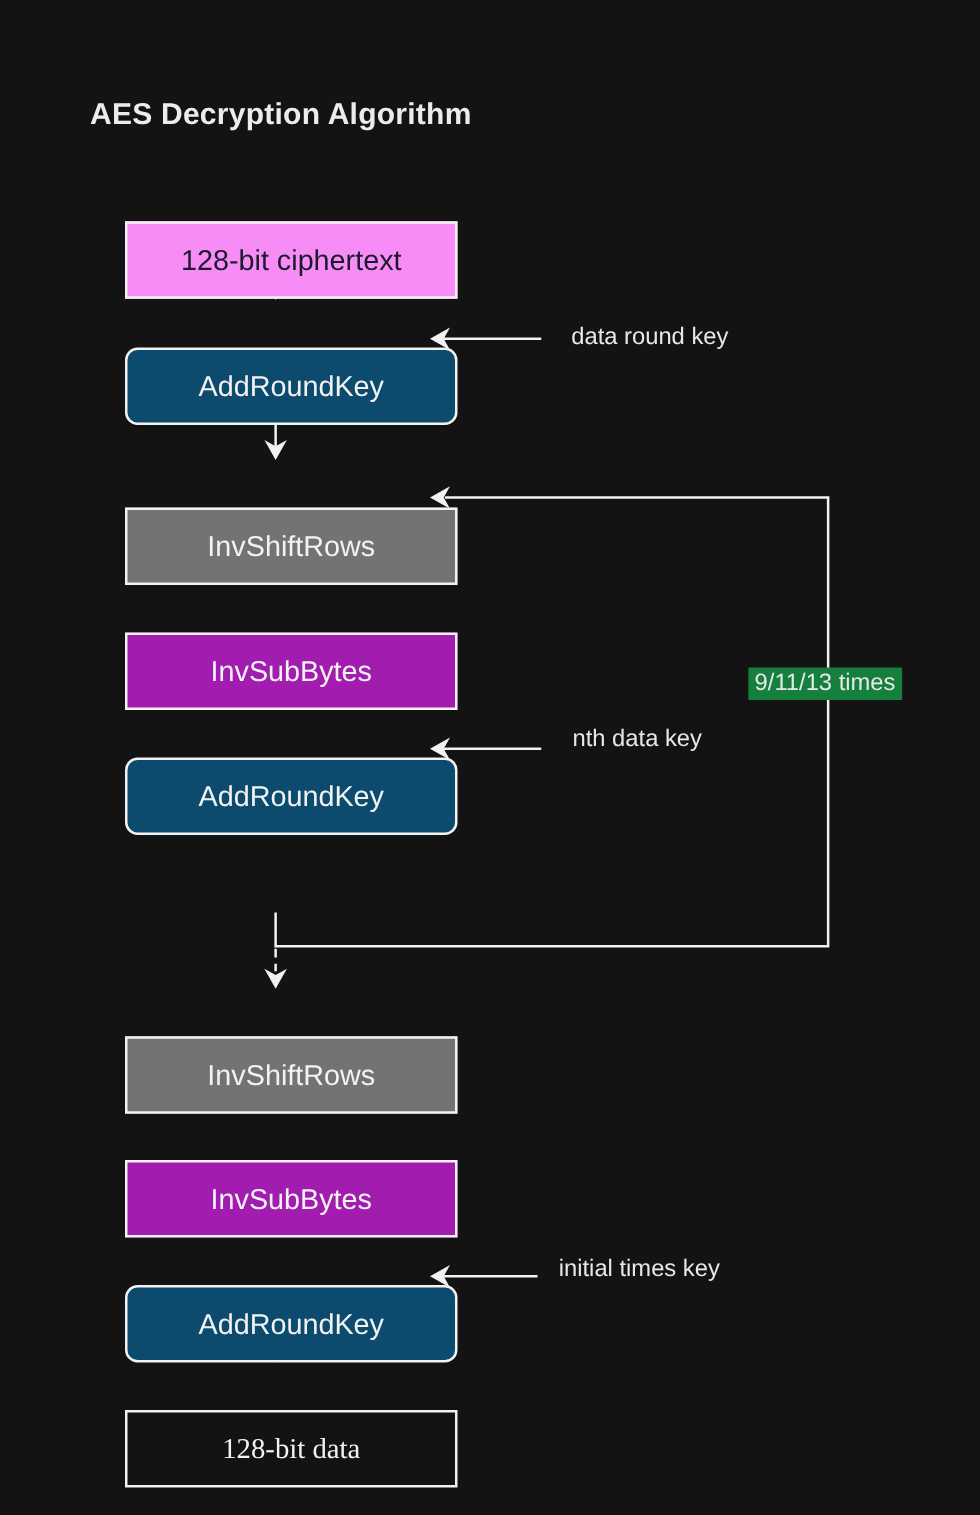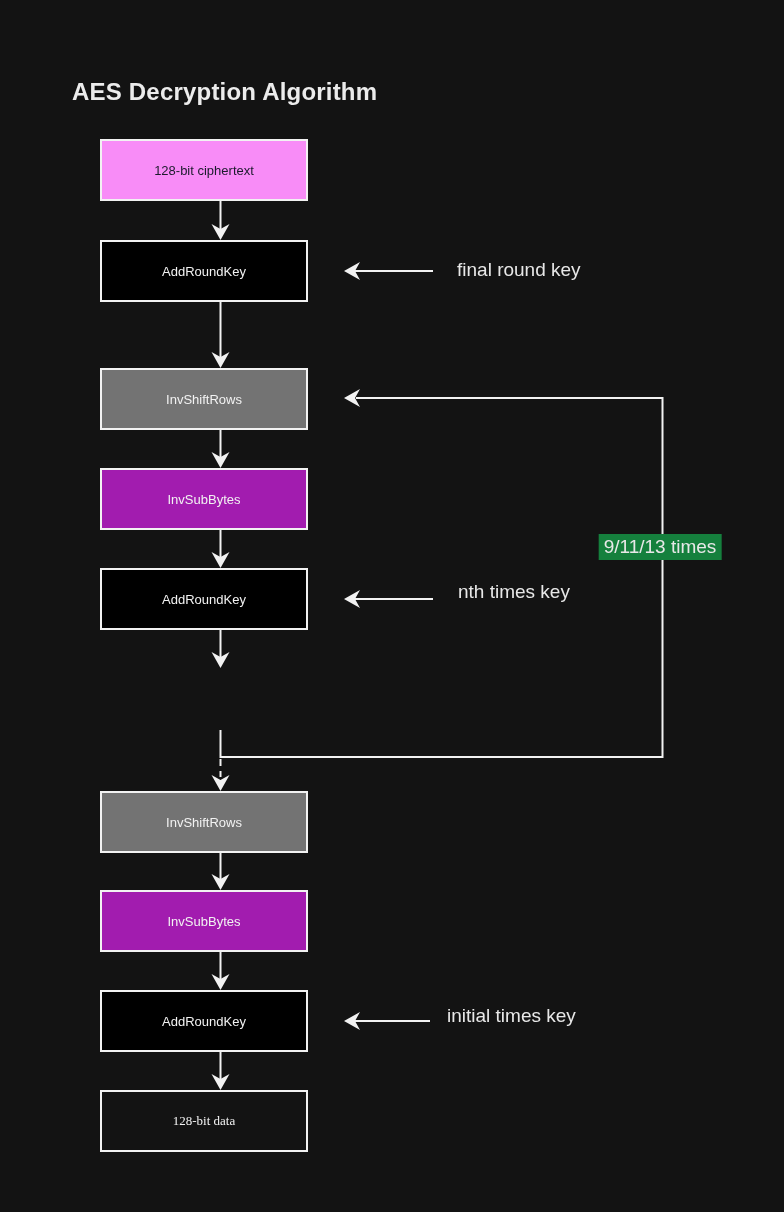--- a/index.html
+++ b/index.html
@@ -27,42 +27,43 @@
   }
   .connectors {
     position: absolute;
     left: 0;
     top: 0;
     pointer-events: none;
   }
   .node {
     position: absolute;
     left: 100px;
-    width: 208px;
+    width: 266px;
     height: 62px;
     box-sizing: border-box;
     border: 2px solid #f2f2f2;
     display: flex;
     align-items: center;
     justify-content: center;
-    font-size: 13px;
+    font-size: 23px;
     color: #f2f2f2;
+    margin-top: 38px;
   }
   .n1  { top: 139px; }
   .n2  { top: 240px; }
   .n3  { top: 368px; }
   .n4  { top: 468px; }
   .n5  { top: 568px; }
   .n6  { top: 668px; }
   .n7  { top: 791px; }
   .n8  { top: 890px; }
   .n9  { top: 990px; }
   .n10 { top: 1090px; font-family: Liberation Serif, serif; }
   .fill-pink   { background: #f88cf7; color: #1b1b2c; }
-  .fill-navy   { background: #000000; }
+  .fill-navy   { background: #0c4a6e; border-radius: 10px; }
   .fill-olive  { background: #737373; }
   .fill-brown  { background: #a21caf; }
   .fill-purple { background: #3c3243; }
   .fill-bg     { background: #131313; }
   .side-label {
     position: absolute;
     font-size: 19px;
     color: #e8e8e8;
     white-space: nowrap;
   }
@@ -148,18 +149,18 @@
   <div class="node n1 fill-pink">128-bit ciphertext</div>
   <div class="node n2 fill-navy">AddRoundKey</div>
   <div class="node n3 fill-olive">InvShiftRows</div>
   <div class="node n4 fill-brown">InvSubBytes</div>
   <div class="node n5 fill-navy">AddRoundKey</div>
   <div class="node n7 fill-olive">InvShiftRows</div>
   <div class="node n8 fill-brown">InvSubBytes</div>
   <div class="node n9 fill-navy">AddRoundKey</div>
   <div class="node n10 fill-bg">128-bit data</div>
 
-  <div class="side-label lbl-final">final round key</div>
-  <div class="side-label lbl-nth">nth times key</div>
+  <div class="side-label lbl-final">data round key</div>
+  <div class="side-label lbl-nth">nth data key</div>
   <div class="side-label lbl-initial">initial times key</div>
   <div class="side-label lbl-loop">9/11/13 times</div>
 
 </div>
 
 </body></html>

